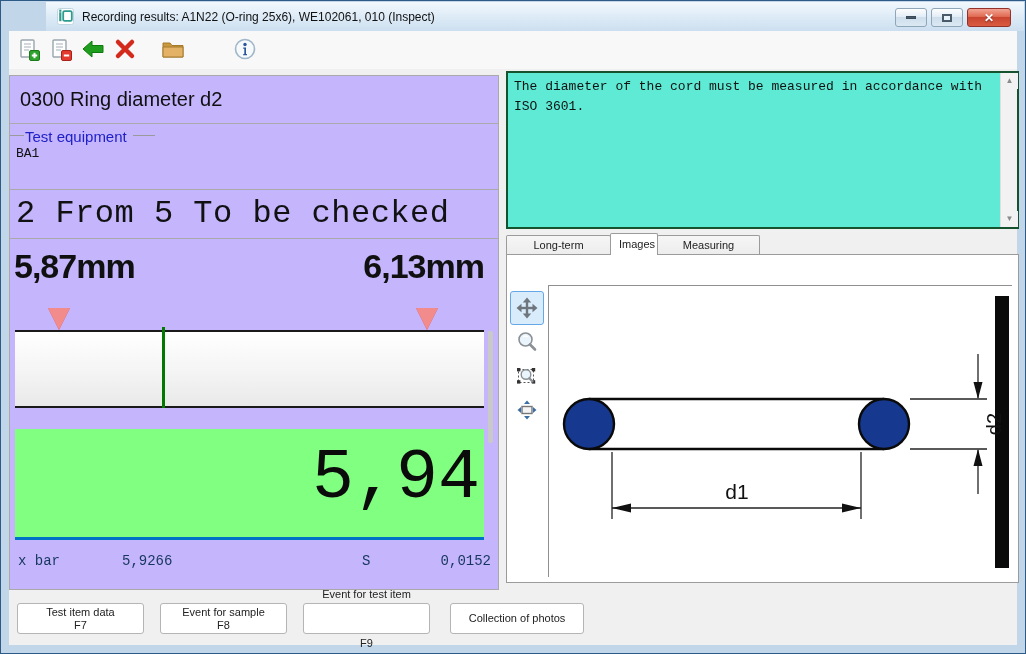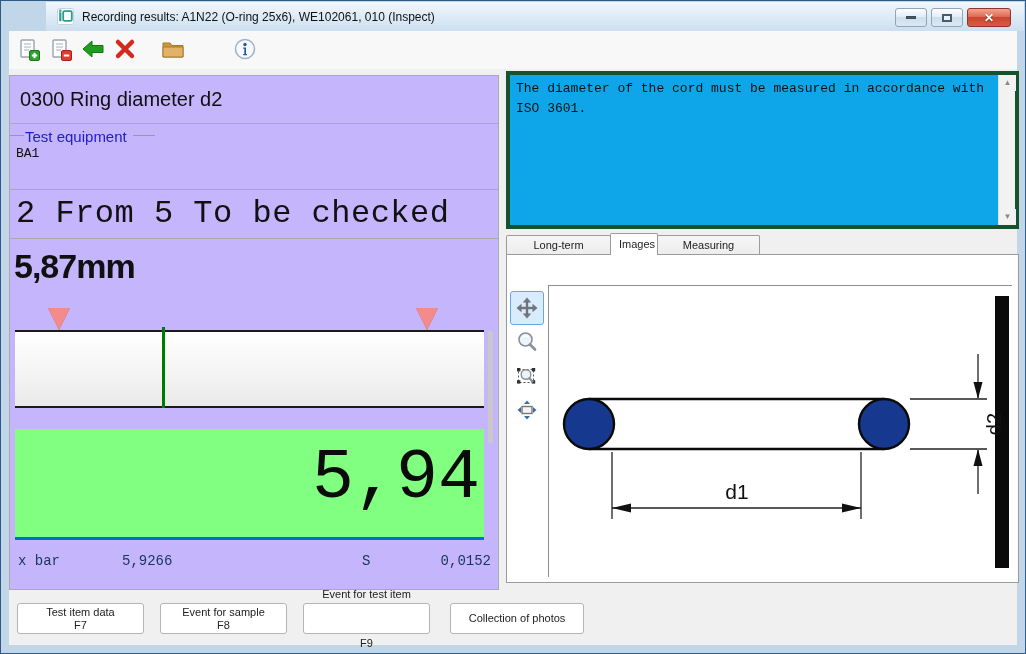--- a/index.html
+++ b/index.html
@@ -58,21 +58,21 @@
   .value-box { position:absolute; left:5px; top:190px; width:469px; height:108px; background:#80FF80;
     text-align:right; font-family:"Liberation Mono", monospace; font-size:70px; line-height:100px;
     color:#0B0B0B; padding-right:4px; overflow:hidden; }
   .value-underline { position:absolute; left:5px; top:298px; width:469px; height:3px; background:#0072C6; }
   .vthumb { position:absolute; left:478px; top:92px; width:5px; height:112px; background:#C9C9C9; border-radius:2px; cursor:pointer; }
   .stats-row { position:absolute; left:0; top:314px; width:100%; height:28px;
     font-family:"Liberation Mono", monospace; font-size:14px; color:#17365D; }
   .stats-row span { position:absolute; white-space:pre; }
   .st-xbar-l { left:8px; } .st-xbar-v { left:112px; } .st-s-l { left:352px; } .st-s-v { right:7px; }
   
-  .desc-box { position:absolute; left:497px; top:40px; width:513px; height:158px; background:#0ea5e9; border:4px solid #14532d; }
+  .desc-box { position:absolute; left:497px; top:40px; width:513px; height:158px; background:#5eead4; border:2px solid #14532d; }
   .desc-text { position:absolute; left:0; top:0; right:17px; bottom:0; padding:4px 6px;
     font-family:"Liberation Mono", monospace; font-size:13px; line-height:1.5; color:#111; white-space:pre-wrap; }
   .vscroll { position:absolute; right:0; top:0; width:17px; height:100%; background:#F2F2F2; border-left:1px solid #E0E0E0; }
   .sarrow { position:absolute; left:0; width:17px; height:16px; background:#F2F2F2; color:#8A8A8A;
     font-size:8px; text-align:center; line-height:16px; cursor:pointer; }
   .sarrow.up { top:0; } .sarrow.down { bottom:0; }
   .tabs { position:absolute; left:497px; top:202px; height:22px; display:flex; align-items:flex-end; }
   .tab { height:20px; line-height:19px; text-align:center; font-size:11px; color:#222;
     background:linear-gradient(180deg,#F6F6F6,#ECECEC); border:1px solid #9B9B9B; border-bottom:none;
     border-radius:2px 2px 0 0; margin-right:-1px; cursor:pointer; padding:0 8px; }
@@ -173,20 +173,21 @@
       <div class="legend-line" style="left:123px;width:22px;"></div>
       <div class="equip-value">BA1</div>
     </div>
 
     <div class="panel-box box-status">
       <div class="status-text">2 From 5 To be checked</div>
     </div>
 
     <div class="panel-box box-gauge">
       <div class="limit-label limit-lo">5,87mm</div>
+      <div class="limit-label limit-hi">6,13mm</div>
       <div class="tri tri-lo"></div>
       <div class="tri tri-hi"></div>
       <div class="gauge-band"></div>
       <div class="gauge-pointer"></div>
       <div class="value-box">5,94</div>
       <div class="value-underline"></div>
       <div class="vthumb"></div>
       <div class="stats-row">
         <span class="st-xbar-l">x bar</span>
         <span class="st-xbar-v">5,9266</span>

